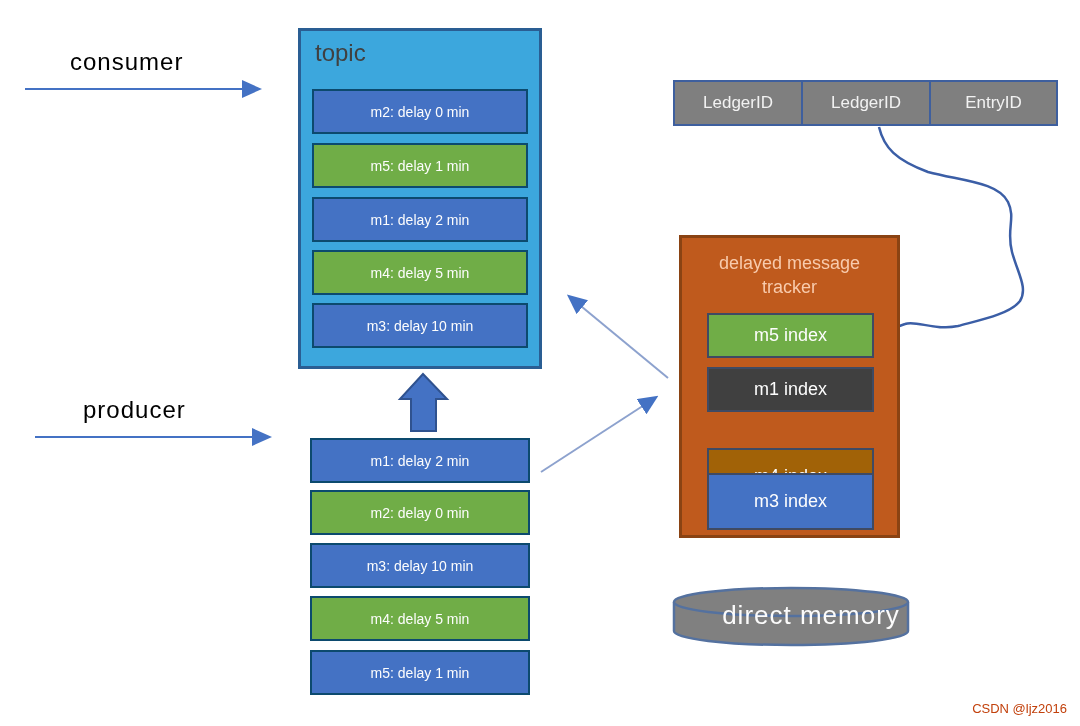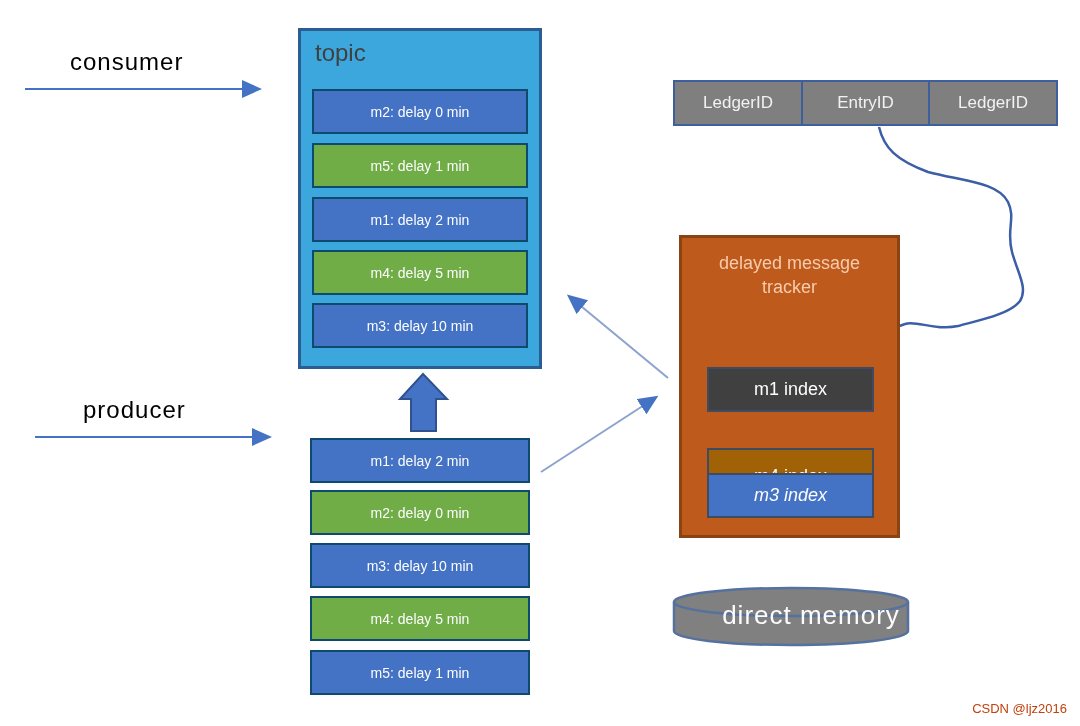--- a/index.html
+++ b/index.html
@@ -92,29 +92,30 @@
   <div class="msg" style="left: 312px; top: 303px; width: 216px; height: 45px; background: rgb(68, 114, 196);">m3: delay 10 min</div>
 
   <div class="msg" style="left: 310px; top: 438px; width: 220px; height: 45px; background: rgb(68, 114, 196);">m1: delay 2 min</div>
   <div class="msg" style="left: 310px; top: 490px; width: 220px; height: 45px; background: rgb(112, 173, 71);">m2: delay 0 min</div>
   <div class="msg" style="left: 310px; top: 543px; width: 220px; height: 45px; background: rgb(68, 114, 196);">m3: delay 10 min</div>
   <div class="msg" style="left: 310px; top: 596px; width: 220px; height: 45px; background: rgb(112, 173, 71);">m4: delay 5 min</div>
   <div class="msg" style="left: 310px; top: 650px; width: 220px; height: 45px; background: rgb(68, 114, 196);">m5: delay 1 min</div>
 
   <div class="index-table">
     <div class="index-cell">LedgerID</div>
+    <div class="index-cell">LedgerID</div>
     <div class="index-cell" style="width:129px;">EntryID</div>
-    <div class="index-cell">LedgerID</div>
   </div>
 
   <div class="tracker-box">
     <div class="tracker-title">delayed message tracker</div>
   </div>
 
+  <div class="idx" style="left: 707px; top: 313px; width: 167px; height: 45px; background: rgb(112, 173, 71);">m5 index</div>
   <div class="idx" style="left: 707px; top: 367px; width: 167px; height: 45px; background: #404040;">m1 index</div>
   <div class="idx" style="left: 707px; top: 420px; width: 167px; height: 57px; background: #a16207; margin-top: 28px;">m4 index</div>
-  <div class="idx" style="left: 707px; top: 473px; width: 167px; height: 45px; background: rgb(68, 114, 196); font-style: italic;">m3 index</div>
+  <div class="idx" style="left: 707px; top: 473px; width: 167px; height: 57px; background: rgb(68, 114, 196);">m3 index</div>
 
   <div class="memory-label">direct memory</div>
 
   <div class="watermark">CSDN @ljz2016</div>
 
 </div>
 
 </body></html>

